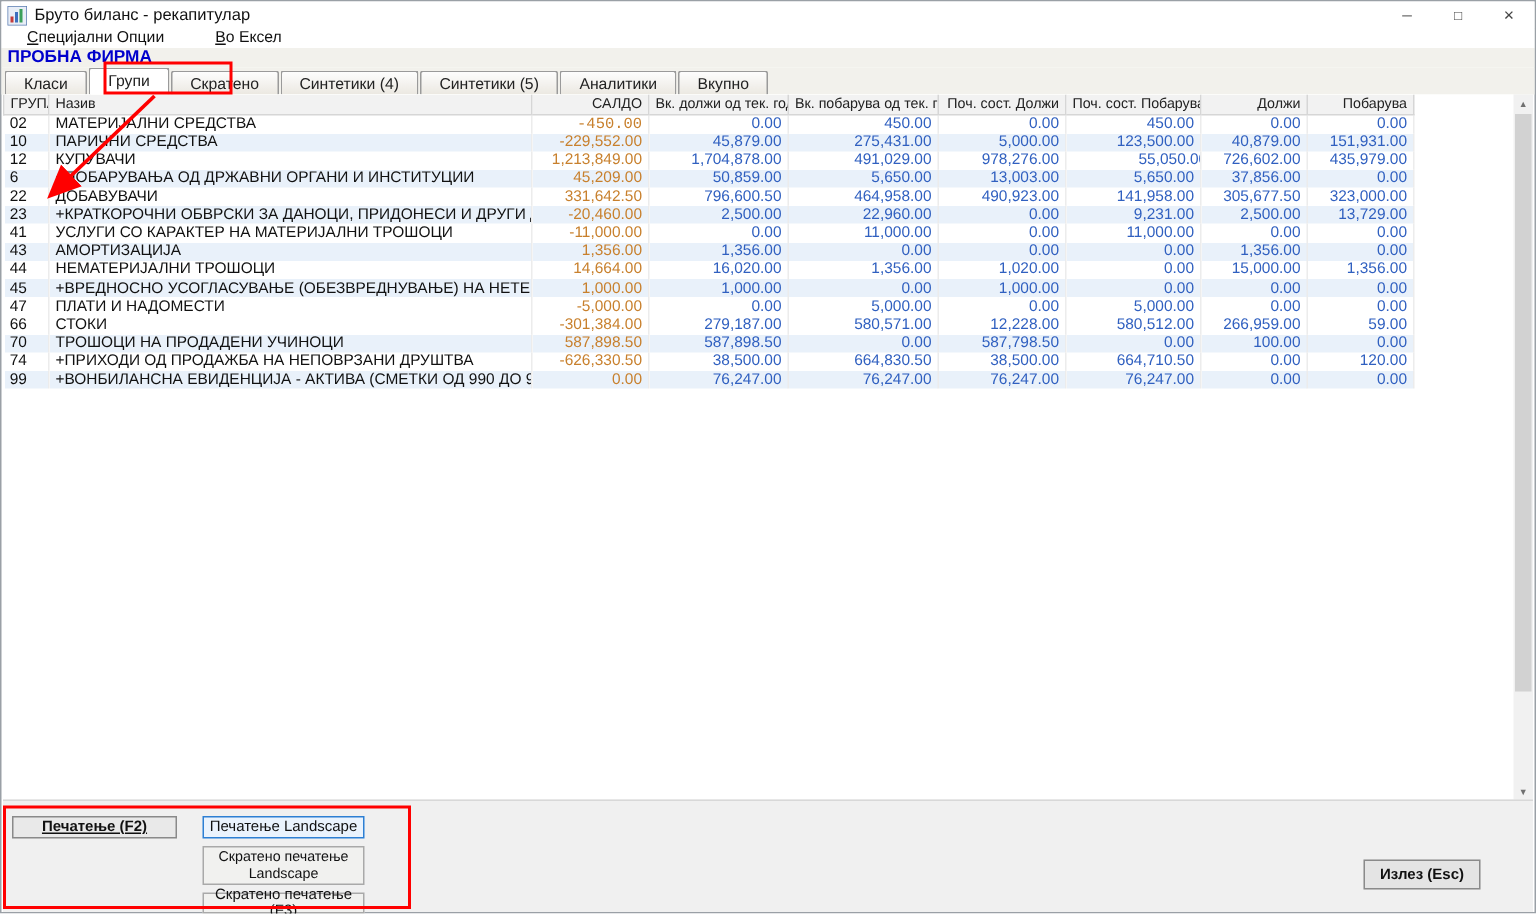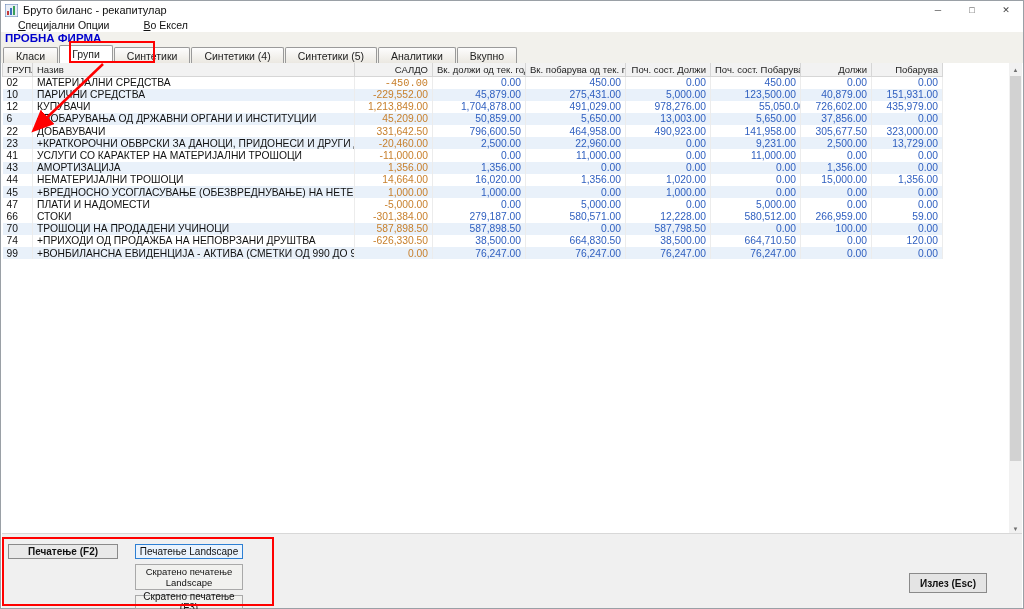--- a/index.html
+++ b/index.html
@@ -51,21 +51,21 @@
             justify-content:center; font-size:6px; color:#707070; }
   .sb-up { top:0; }  .sb-down { bottom:0; }
   .sb-thumb { position:absolute; left:1px; right:1px; top:13px; height:385px; background:#d2d2d2; }
 
   
   .bottombar { position:absolute; left:1px; right:1px; bottom:0; height:75px; background:#f0f0f0;
                border-top:1px solid #d8d8d8; }
   .btn { position:absolute; font-size:10px; text-align:center; background:#e9e9e9;
          border:1px solid #8a8a8a; color:#111; display:flex; align-items:center; justify-content:center;
          line-height:11px; cursor:default; }
-  .btn-print-f2 { left:6px; top:10px; width:110px; height:15px; font-weight:bold; }
+  .btn-print-f2 { left:6px; top:10px; width:110px; height:15px; font-weight:bold;text-decoration:underline; }
   .btn-print-landscape { left:133px; top:10px; width:108px; height:15px;
                          border:1px solid #2d7fd3; background:#eaf3fd; }
   .btn-short-landscape { left:133px; top:30px; width:108px; height:26px; font-size:9.5px;
                          background:#f1f1ef; border:1px solid #a9a9a9; padding:1px; }
   .btn-short-f3 { left:133px; top:61px; width:108px; height:14px; background:#f1f1ef;
                   border:1px solid #a9a9a9; }
   .btn-exit { left:907px; top:39px; width:78px; height:20px; font-weight:bold; background:#e4e4e4; }
 
   
   .annotation-rect { position:absolute; border:2px solid #ff0000; background:transparent;
@@ -107,21 +107,21 @@
     <span class="menu-item">Во Ексел</span>
   </div>
 
   <div class="companybar">
     <span id="company-name" style="color: rgb(0, 0, 204);">ПРОБНА ФИРМА</span>
   </div>
 
   <div class="tabstrip">
     <span class="tab">Класи</span>
     <span class="tab selected">Групи</span>
-    <span class="tab">Синтетики</span>
+    <span class="tab">Скратено</span>
     <span class="tab">Синтетики (4)</span>
     <span class="tab">Синтетики (5)</span>
     <span class="tab">Аналитики</span>
     <span class="tab">Вкупно</span>
   </div>
 
   <div class="grid-area">
     <table>
       <colgroup>
         <col style="width:30px">

